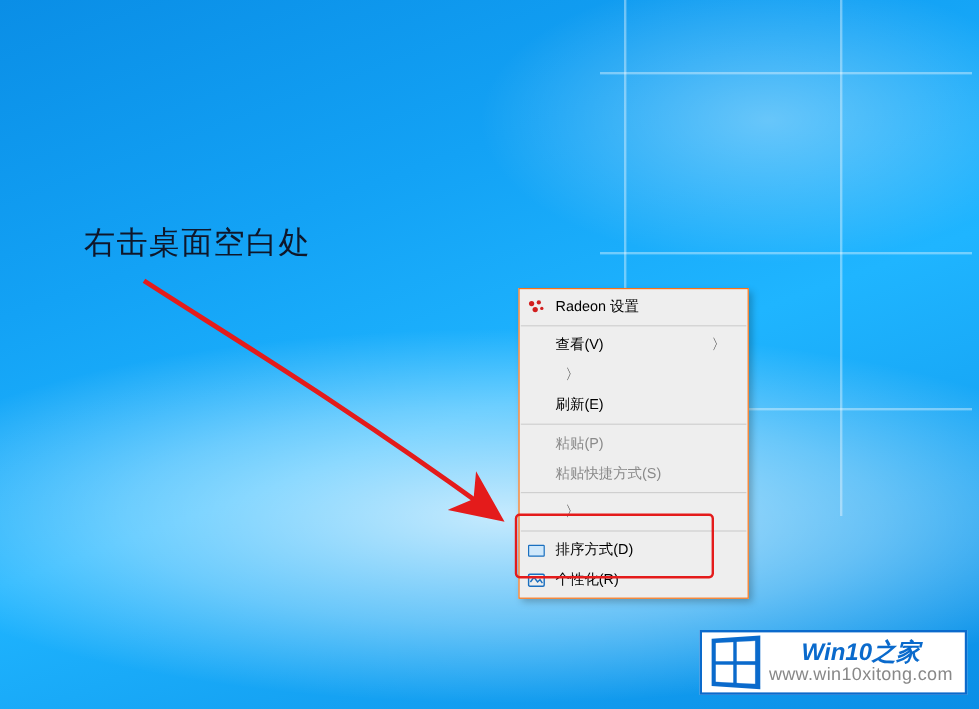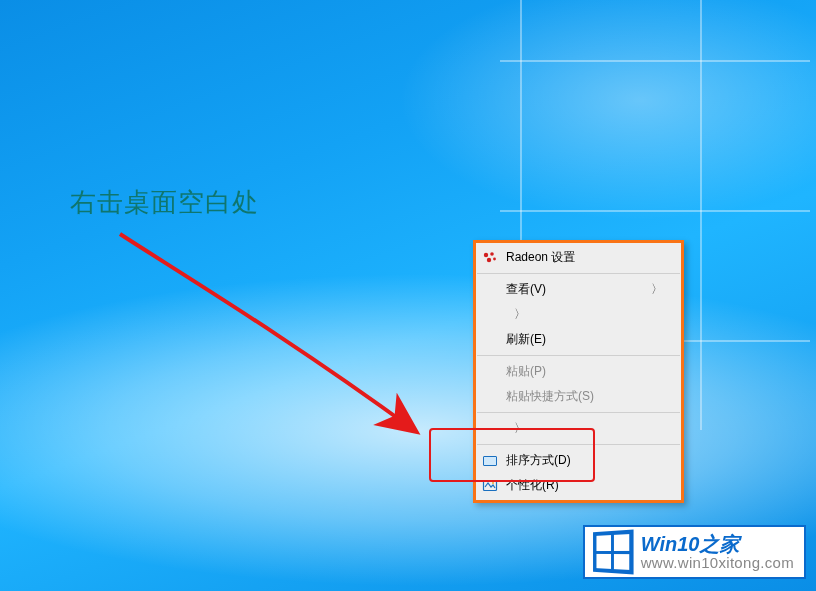--- a/index.html
+++ b/index.html
@@ -32,49 +32,48 @@
     .wl2 { left: 500px; top: 210px; width: 310px; }
     .wl3 { left: 500px; top: 340px; width: 310px; }
     .wl4 { left: 520px; top: 0; height: 430px; }
     .wl5 { left: 700px; top: 0; height: 430px; }
 
     
     .annotation {
       position: absolute;
       left: 70px;
       top: 185px;
-      color: #0f766e;
+      color: #0f172a;
       font-size: 26px;
       font-weight: 400;
       letter-spacing: 1px;
     }
 
     
     .arrow-svg {
       position: absolute;
       left: 108px;
       top: 228px;
       width: 328px;
       height: 218px;
       pointer-events: none;
     }
 
     
     .context-menu {
       position: absolute;
       left: 432px;
       top: 240px;
-      width: 211px;
+      width: 192px;
       background: #eeeeee;
-      border: 3px solid #f97316;
+      border: 1px solid #f97316;
       box-shadow: 3px 3px 6px rgba(0,0,0,0.25);
       font-size: 12px;
       color: #000;
       padding: 2px 0;
-      margin-left: 41px;
     }
     .menu-item {
       height: 25px;
       display: flex;
       align-items: center;
       padding: 0 18px 0 30px;
       position: relative;
       cursor: default;
     }
     .menu-item.disabled { color: #8a8a8a; justify-content: flex-end; }
@@ -126,20 +125,21 @@
     .watermark {
       position: absolute;
       right: 10px;
       bottom: 12px;
       background: #fff;
       border: 2px solid #0a6acc;
       padding: 4px 10px 4px 6px;
       display: flex;
       align-items: center;
       gap: 8px;
+      text-align: center;
     }
     .wm-logo {
       width: 42px; height: 42px;
       background: #0a6acc;
       display: grid;
       grid-template-columns: 1fr 1fr;
       grid-template-rows: 1fr 1fr;
       gap: 3px;
       padding: 4px;
       transform: perspective(90px) rotateY(-16deg);

